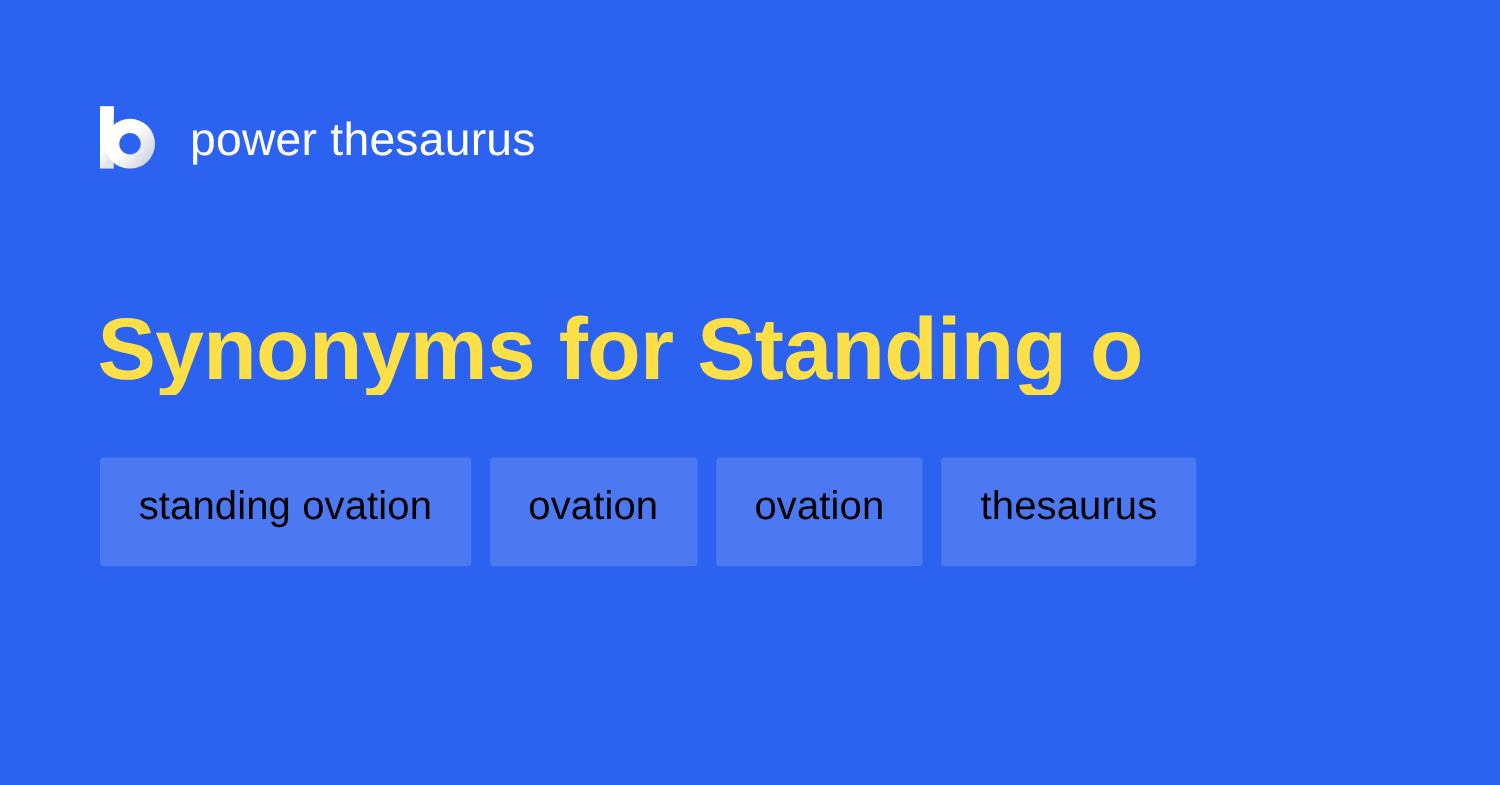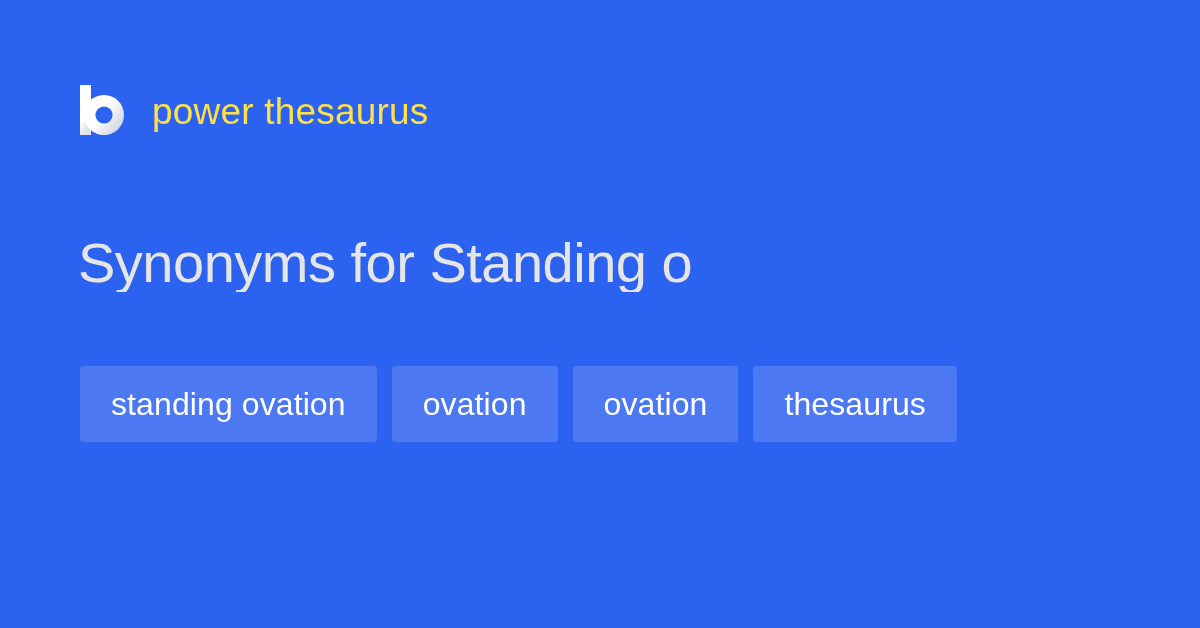--- a/index.html
+++ b/index.html
@@ -35,61 +35,61 @@
   .brand-mark {
     width: 44px;
     height: 50px;
     display: block;
     flex: 0 0 auto;
   }
   .brand-name {
     margin-left: 28px;
     font-size: 37px;
     line-height: 1;
-    color: #fde047;
+    color: #ffffff;
     font-weight: 400;
     letter-spacing: 0.2px;
     white-space: nowrap;
     position: relative;
     top: 1px;
   }
 
   
   .headline {
     position: absolute;
     left: 78px;
     top: 196px;
     width: 1060px;
-    font-size: 56px;
-    font-weight: 400;
+    font-size: 70px;
+    font-weight: 700;
     line-height: 1.04;
-    color: #e5e5e5;
+    color: #fde047;
     letter-spacing: -0.5px;
     white-space: nowrap;
     overflow: hidden;
   }
 
   
   .chips {
     position: absolute;
     left: 80px;
     top: 366px;
     width: 1040px;
     display: flex;
     flex-wrap: wrap;
     gap: 20px 15px;
     align-content: flex-start;
   }
   .chip {
-    height: 76px;
+    height: 87px;
     box-sizing: border-box;
     padding: 0 31px;
     background: #4c78f2;
     border-radius: 3px;
-    color: #ffffff;
+    color: #000000;
     font-size: 32px;
     line-height: 76px;
     white-space: nowrap;
     font-weight: 400;
     letter-spacing: 0.1px;
     cursor: pointer;
   }
 </style>
 </head>
 <body>

